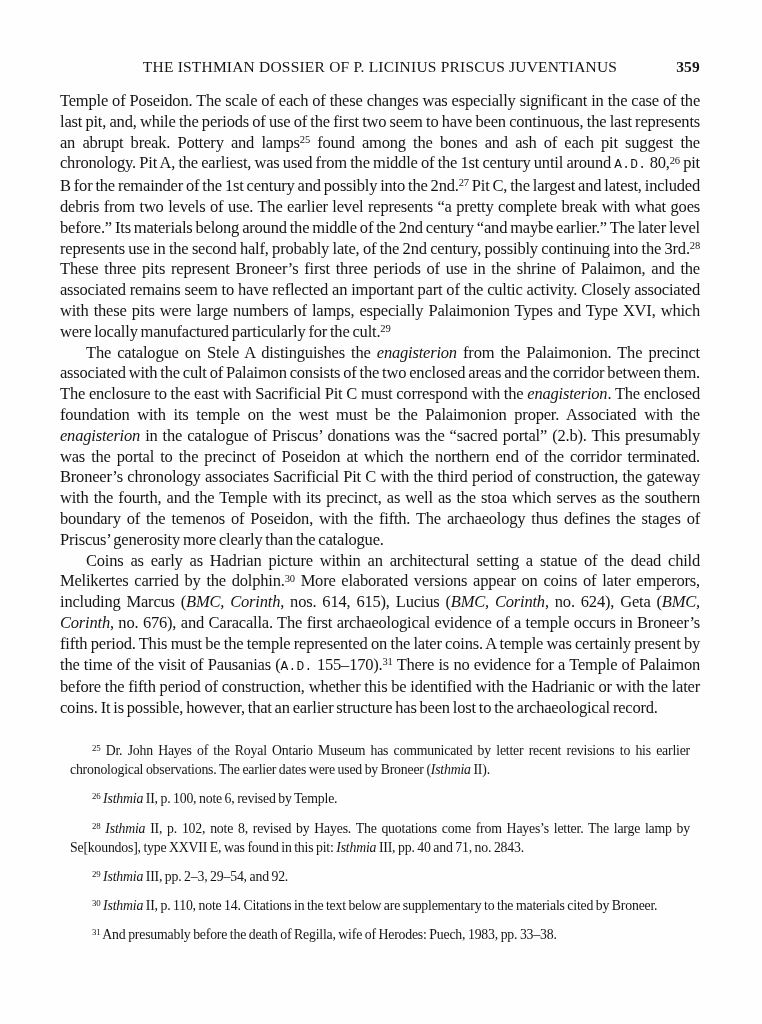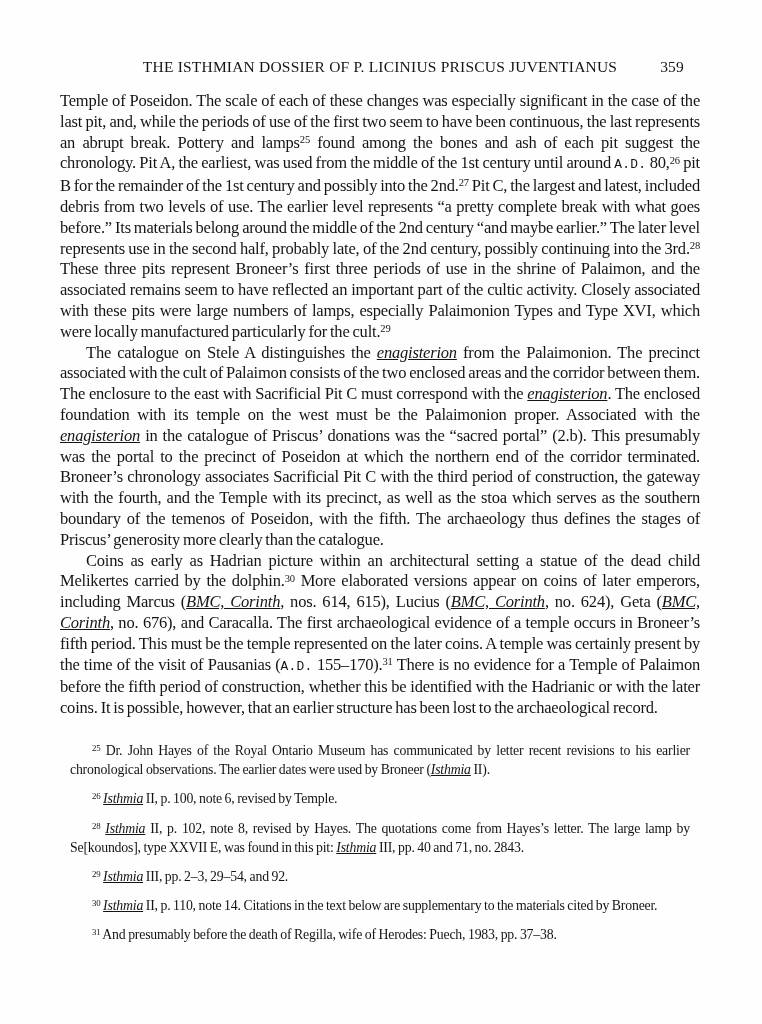--- a/index.html
+++ b/index.html
@@ -24,22 +24,23 @@
     text-align: center;
     font-size: 15.5px;
     letter-spacing: 0.2px;
     white-space: nowrap;
   }
   .head-title {
     display: inline-block;
   }
   .page-num {
     position: absolute;
-    right: 16px;
+    right: 0;
     top: 0;
+    font-weight: bold;
   }
   .body-text {
     margin-top: 13px;
     font-size: 16.5px;
     line-height: 20.8px;
     text-align: justify;
     letter-spacing: -0.2px;
     word-spacing: -1px;
   }
   p.para {
@@ -61,21 +62,21 @@
     margin: 10px;
     text-indent: 22px;
   }
   sup {
     font-size: 0.64em;
     line-height: 0;
     vertical-align: baseline;
     position: relative;
     top: -0.45em;
   }
-  .it { font-style: italic; text-decoration: underline; }
+  .it { font-style: italic; }
   .sc { font-size: 0.78em; letter-spacing: 0.3px; font-family: Liberation Mono, monospace; }
 </style>
 </head>
 <body>
 
 <div class="page">
 
   <header class="running-head">
     <span class="head-title">THE ISTHMIAN DOSSIER OF P. LICINIUS PRISCUS JUVENTIANUS</span>
     <span class="page-num">359</span>
@@ -86,16 +87,16 @@
     <p class="para"><span>The catalogue on Stele A distinguishes the </span><span class="it">enagisterion</span><span> from the Palaimonion. The precinct associated with the cult of Palaimon consists of the two enclosed areas and the corridor between them. The enclosure to the east with Sacrificial Pit C must correspond with the </span><span class="it">enagisterion</span><span>. The enclosed foundation with its temple on the west must be the Palaimonion proper. Associated with the </span><span class="it">enagisterion</span><span> in the catalogue of Priscus’ donations was the “sacred portal” (2.b). This presumably was the portal to the precinct of Poseidon at which the northern end of the corridor terminated. Broneer’s chronology associates Sacrificial Pit C with the third period of construction, the gateway with the fourth, and the Temple with its precinct, as well as the stoa which serves as the southern boundary of the temenos of Poseidon, with the fifth. The archaeology thus defines the stages of Priscus’ generosity more clearly than the catalogue.</span></p>
     <p class="para"><span>Coins as early as Hadrian picture within an architectural setting a statue of the dead child Melikertes carried by the dolphin.</span><sup>30</sup><span> More elaborated versions appear on coins of later emperors, including Marcus (</span><span class="it">BMC, Corinth</span><span>, nos. 614, 615), Lucius (</span><span class="it">BMC, Corinth</span><span>, no. 624), Geta (</span><span class="it">BMC, Corinth</span><span>, no. 676), and Caracalla. The first archaeological evidence of a temple occurs in Broneer’s fifth period. This must be the temple represented on the later coins. A temple was certainly present by the time of the visit of Pausanias (</span><span class="sc">A.D.</span><span> 155–170).</span><sup>31</sup><span> There is no evidence for a Temple of Palaimon before the fifth period of construction, whether this be identified with the Hadrianic or with the later coins. It is possible, however, that an earlier structure has been lost to the archaeological record.</span></p>
   </main>
 
   <footer class="footnotes">
     <p class="fn"><sup>25</sup><span> Dr. John Hayes of the Royal Ontario Museum has communicated by letter recent revisions to his earlier chronological observations. The earlier dates were used by Broneer (</span><span class="it">Isthmia</span><span> II).</span></p>
     <p class="fn"><sup>26</sup><span> </span><span class="it">Isthmia</span><span> II, p. 100, note 6, revised by Temple.</span></p>
     <p class="fn"><sup>28</sup><span> </span><span class="it">Isthmia</span><span> II, p. 102, note 8, revised by Hayes. The quotations come from Hayes’s letter. The large lamp by Se[koundos], type XXVII E, was found in this pit: </span><span class="it">Isthmia</span><span> III, pp. 40 and 71, no. 2843.</span></p>
     <p class="fn"><sup>29</sup><span> </span><span class="it">Isthmia</span><span> III, pp. 2–3, 29–54, and 92.</span></p>
     <p class="fn"><sup>30</sup><span> </span><span class="it">Isthmia</span><span> II, p. 110, note 14. Citations in the text below are supplementary to the materials cited by Broneer.</span></p>
-    <p class="fn"><sup>31</sup><span> And presumably before the death of Regilla, wife of Herodes: Puech, 1983, pp. 37–38.</span></p>
+    <p class="fn"><sup>31</sup><span> And presumably before the death of Regilla, wife of Herodes: Puech, 1983, pp. 33–38.</span></p>
   </footer>
 
 </div>
 
 </body></html>

